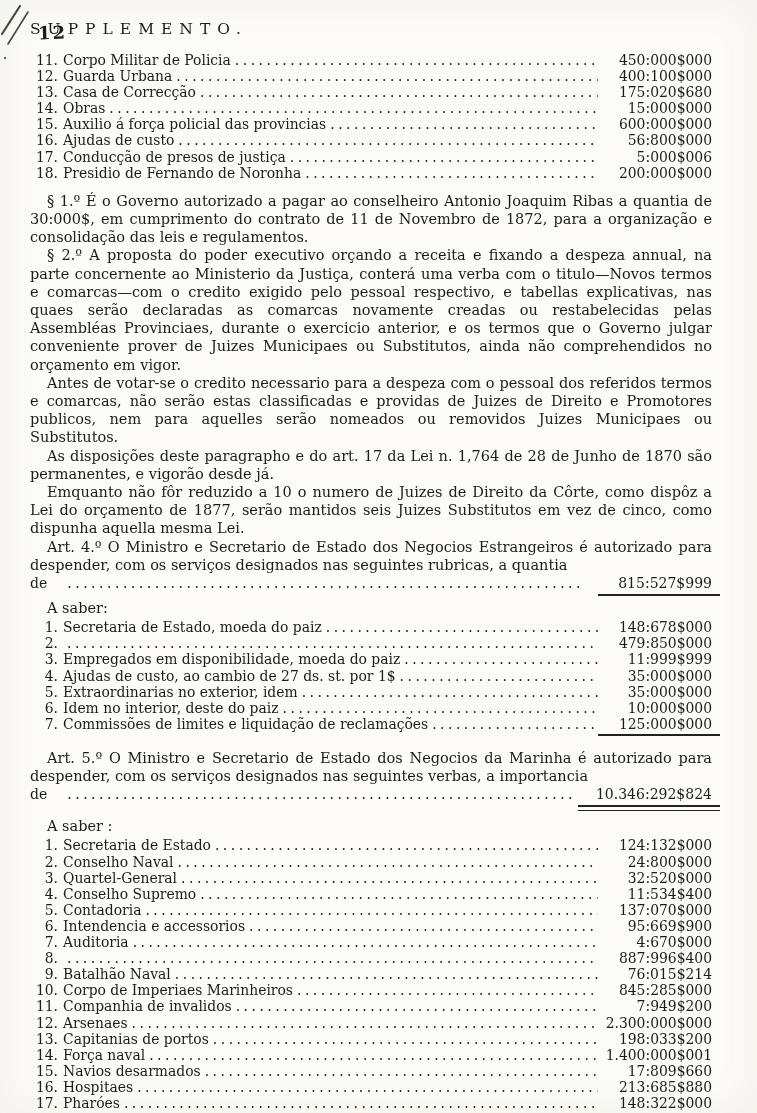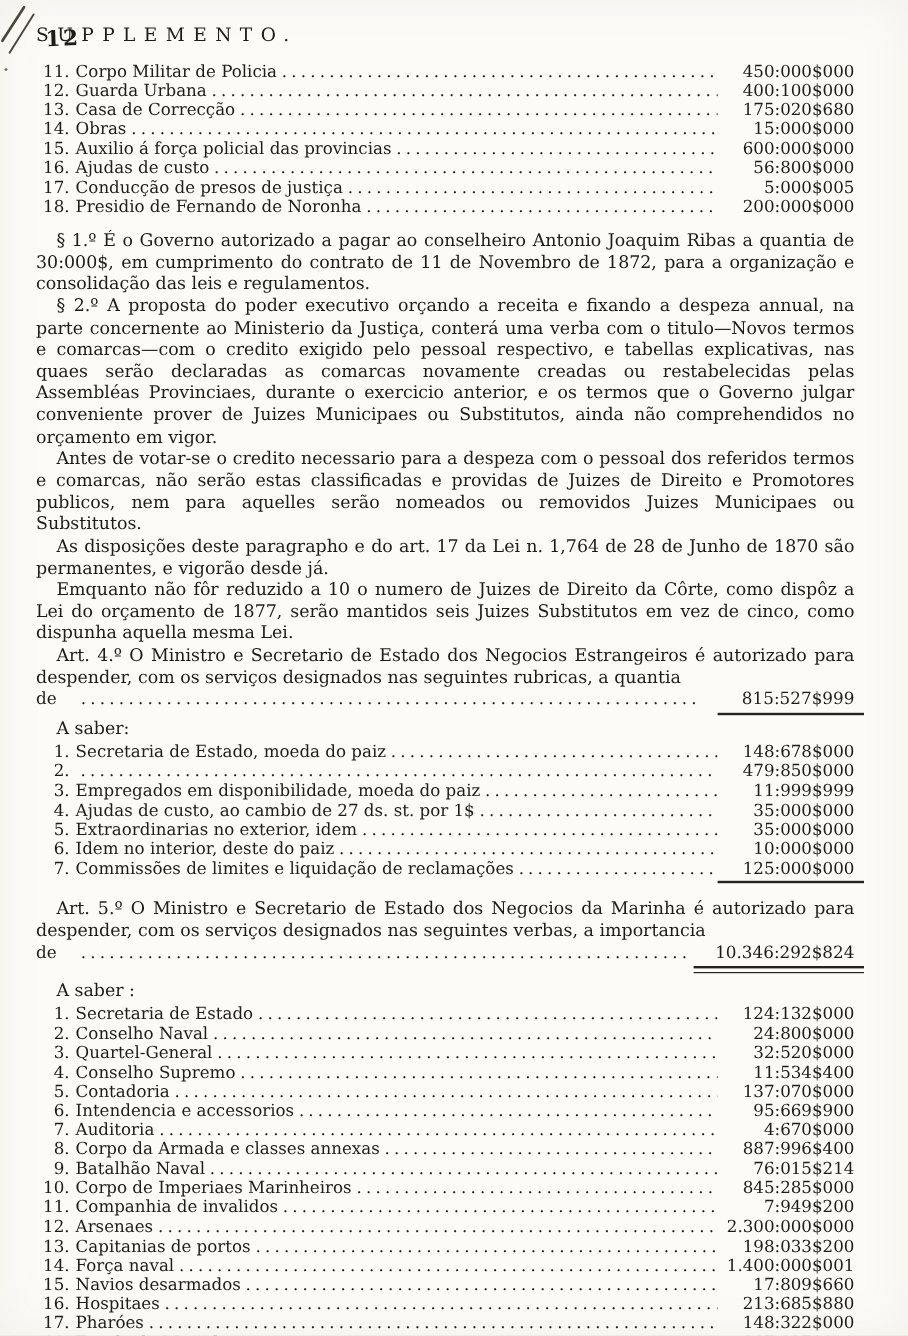--- a/index.html
+++ b/index.html
@@ -92,21 +92,21 @@
         <span class="bl-num">16.</span>
         <span class="bl-label">Ajudas de custo</span>
         <span class="bl-dots"></span>
         <span class="bl-amt">56:800$000</span>
       </div>
 
       <div class="bl-row">
         <span class="bl-num">17.</span>
         <span class="bl-label">Conducção de presos de justiça</span>
         <span class="bl-dots"></span>
-        <span class="bl-amt">5:000$005</span>
+        <span class="bl-amt">5:000$006</span>
       </div>
 
       <div class="bl-row">
         <span class="bl-num">18.</span>
         <span class="bl-label">Presidio de Fernando de Noronha</span>
         <span class="bl-dots"></span>
         <span class="bl-amt">200:000$000</span>
       </div>
     </div>
 
@@ -243,21 +243,20 @@
 
       <div class="bl-row">
         <span class="bl-num">7.</span>
         <span class="bl-label">Auditoria</span>
         <span class="bl-dots"></span>
         <span class="bl-amt">4:670$000</span>
       </div>
 
       <div class="bl-row">
         <span class="bl-num">8.</span>
-        <span class="bl-label">Corpo da Armada e classes annexas</span>
         <span class="bl-dots"></span>
         <span class="bl-amt">887:996$400</span>
       </div>
 
       <div class="bl-row">
         <span class="bl-num">9.</span>
         <span class="bl-label">Batalhão Naval</span>
         <span class="bl-dots"></span>
         <span class="bl-amt">76:015$214</span>
       </div>

